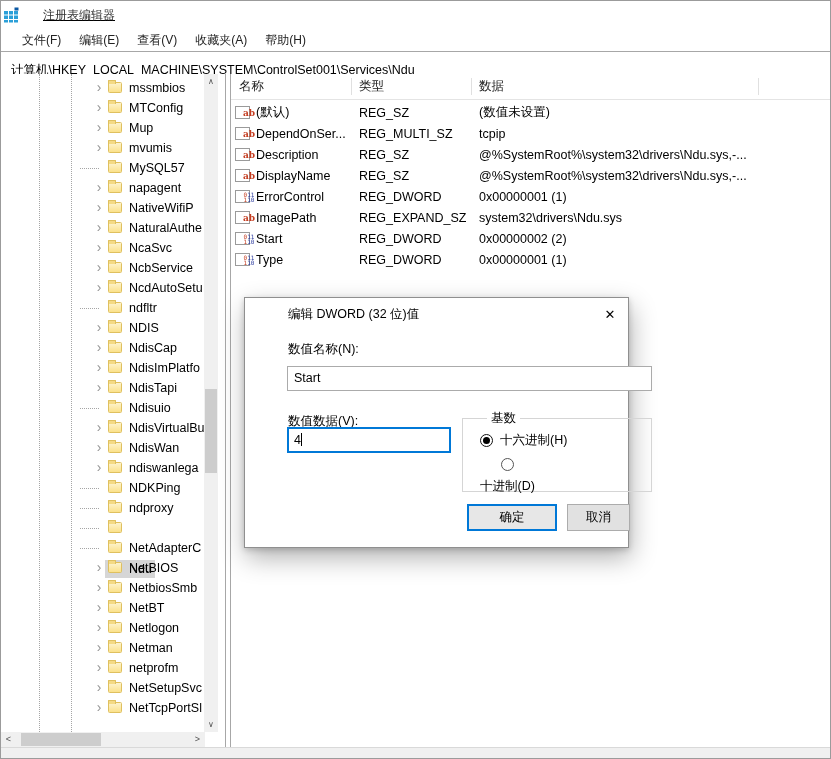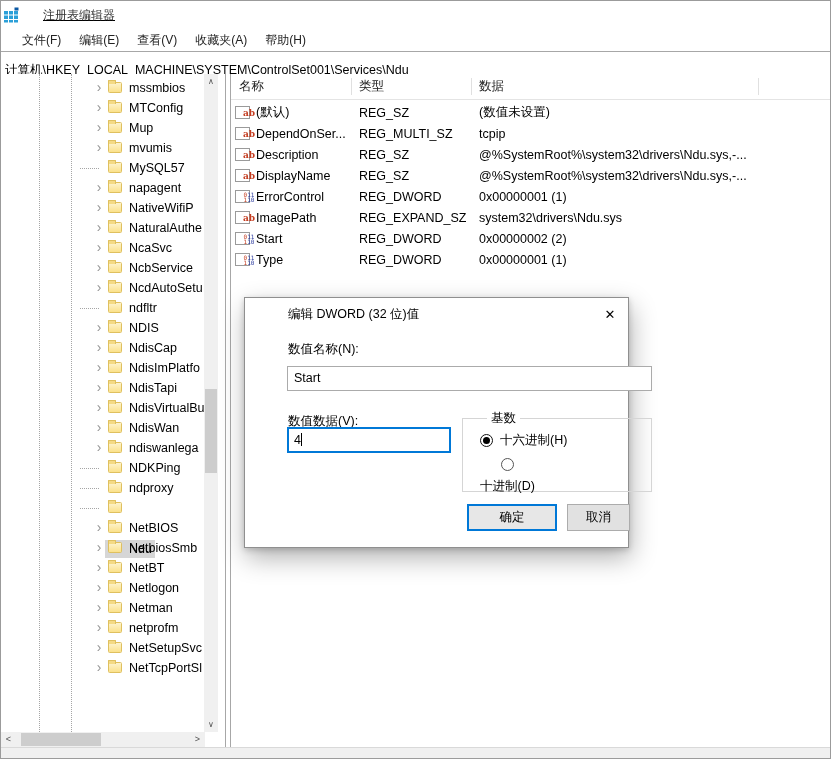--- a/index.html
+++ b/index.html
@@ -11,21 +11,21 @@
   }
   
   .titlebar { height:28px; display:flex; align-items:center; padding-left:2px; gap:24px; background:#fff;text-decoration:underline; }
   .app-icon { width:16px; height:16px; display:inline-block; }
   .title-text { font-size:12px; color:#333; }
   
   .menubar { height:22px; display:flex; align-items:center; font-size:12px; color:#222;padding-left:12px; }
   .menu-item { padding:0 9px; height:100%; display:flex; align-items:center; cursor:default; }
   
   .addressbar { height:38px; border-top:1px solid #a7a7a7; border-bottom:1px solid #a7a7a7;
-    display:flex; align-items:center; padding-left:4px; font-size:12.5px; }
+    display:flex; align-items:center; padding-left:10px; font-size:12.5px; }
   
   .main { position:absolute; top:73px; left:0; right:0; bottom:11px; display:flex; background:#fff; }
   .bottom-strip { position:absolute; left:0; right:0; bottom:0; height:11px; background:#f0f0f0; border-top:1px solid #d9d9d9; }
   .tree-panel { width:225px; border-right:1px solid #a7a7a7; position:relative; background:#fff; flex:0 0 225px; }
   .panel-gap { width:4px; flex:0 0 4px; background:#fff; }
   .values-panel { flex:1; border-left:1px solid #a7a7a7; position:relative; background:#fff; overflow:hidden; }
   
   .tree-guides { position:absolute; top:0; bottom:15px; left:0; right:18px; overflow:hidden; }
   .guide { position:absolute; top:0; bottom:0; width:0; border-left:1px dotted #a5a5a5; }
   .guide.g1 { left:38px; } .guide.g2 { left:70px; }
@@ -216,20 +216,25 @@
             <span class="chev">›</span>
             <span class="tlabel">NdisImPlatfo</span>
             <span class="folder"></span>
           </div>
           <div class="trow">
             <span class="chev">›</span>
             <span class="tlabel">NdisTapi</span>
             <span class="folder"></span>
           </div>
           <div class="trow">
+            <span class="leafdash"></span>
+            <span class="tlabel">Ndisuio</span>
+            <span class="folder"></span>
+          </div>
+          <div class="trow">
             <span class="chev">›</span>
             <span class="tlabel">NdisVirtualBu</span>
             <span class="folder"></span>
           </div>
           <div class="trow">
             <span class="chev">›</span>
             <span class="tlabel">NdisWan</span>
             <span class="folder"></span>
           </div>
           <div class="trow">
@@ -243,20 +248,25 @@
             <span class="folder"></span>
           </div>
           <div class="trow">
             <span class="leafdash"></span>
             <span class="tlabel">ndproxy</span>
             <span class="folder"></span>
           </div>
           <div class="trow selected">
             <span class="leafdash"></span>
             <span class="tlabel">Ndu</span>
+            <span class="folder"></span>
+          </div>
+          <div class="trow">
+            <span class="leafdash"></span>
+            <span class="tlabel">NetAdapterC</span>
             <span class="folder"></span>
           </div>
           <div class="trow">
             <span class="chev">›</span>
             <span class="tlabel">NetBIOS</span>
             <span class="folder"></span>
           </div>
           <div class="trow">
             <span class="chev">›</span>
             <span class="tlabel">NetbiosSmb</span>

